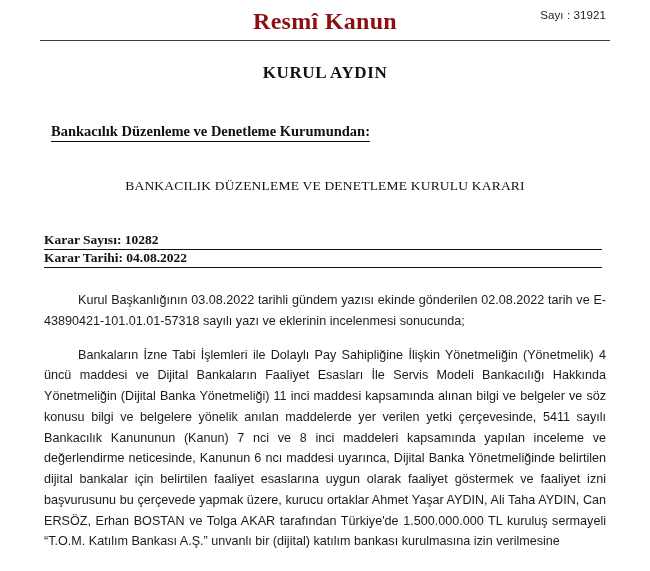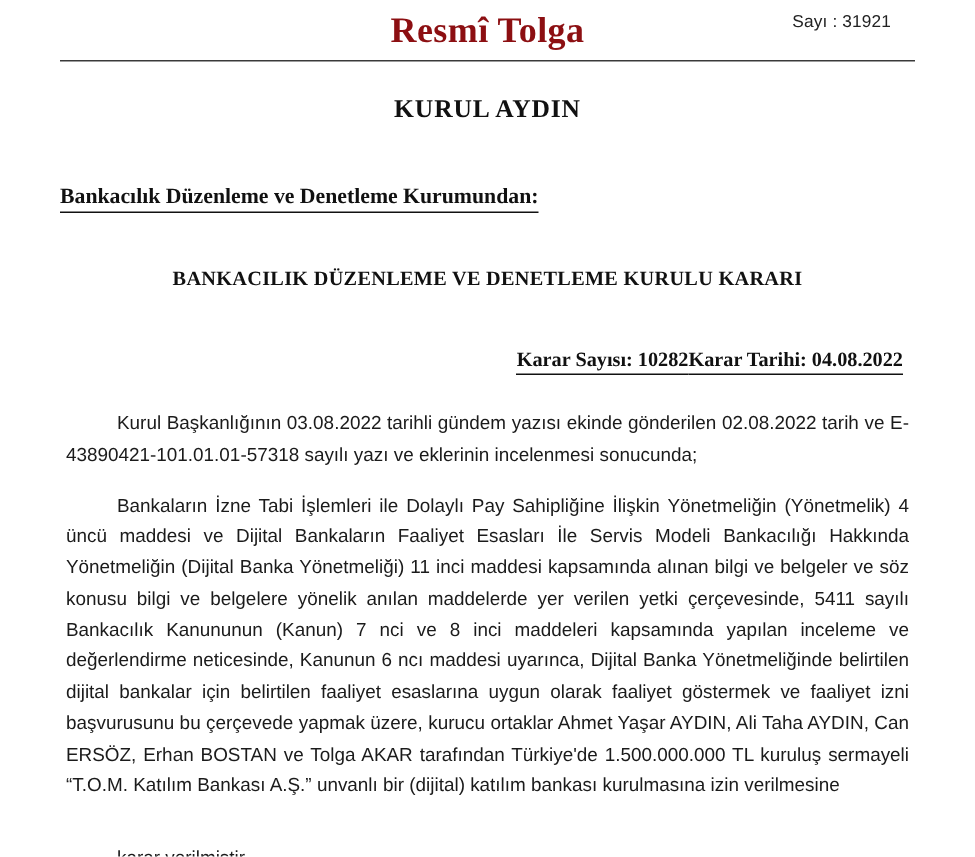--- a/index.html
+++ b/index.html
@@ -41,21 +41,21 @@
     font-family: "Liberation Serif", serif;
     font-size: 24px;
     font-weight: bold;
     color: #8c0f12;
     letter-spacing: .3px;
     line-height: 1;
     padding-top: 1px;
   }
   .masthead-issue {
     position: absolute;
-    right: 16px;
+    right: 4px;
     top: 9px;
     font-size: 11.5px;
     color: #222;
     letter-spacing: .1px;
     text-align: right;
   }
   .rule {
     border: none;
     border-top: 1px solid #3a3a3a;
     margin: 6px 0 0 0;
@@ -69,41 +69,42 @@
     font-size: 17px;
     letter-spacing: .6px;
     margin-top: 22px;
     color: #111;
   }
   .authority {
     font-family: "Liberation Serif", serif;
     font-weight: bold;
     font-size: 14.5px;
     margin-top: 40px;
-    margin-left: 0;
+    margin-left: 11px;
     color: #111;
     display: inline-block;
     border-bottom: 1px solid #111;
     padding-bottom: 1px;
   }
   .board-title {
     text-align: center;
     font-family: "Liberation Serif", serif;
-    font-weight: bold;
+    font-weight: normal;
     font-size: 13.5px;
     letter-spacing: .2px;
     margin-top: 36px;
     color: #111;
   }
   
   .meta-row {
     display: flex;
-    justify-content: flex-end;
+    justify-content: center;
     margin-top: 38px;
     padding: 0 8px 0 4px;
+    flex-direction: column;
   }
   .meta-item {
     font-family: "Liberation Serif", serif;
     font-weight: bold;
     font-size: 13.5px;
     color: #111;
     border-bottom: 1px solid #111;
     padding-bottom: 1px;
   }
   
@@ -123,21 +124,21 @@
     margin-bottom: 0;
     margin-top: 28px;
   }
 </style>
 </head>
 <body>
 
 <div class="page">
 
   <div class="masthead">
-    <div class="masthead-title">Resmî Tolga</div>
+    <div class="masthead-title">Resmî Kanun</div>
     <div class="masthead-issue">Sayı : 31921</div>
   </div>
 
   <hr class="rule">
 
   <div class="doc-title">KURUL AYDIN</div>
 
   <div>
     <span class="authority">Bankacılık Düzenleme ve Denetleme Kurumundan:</span>
   </div>

